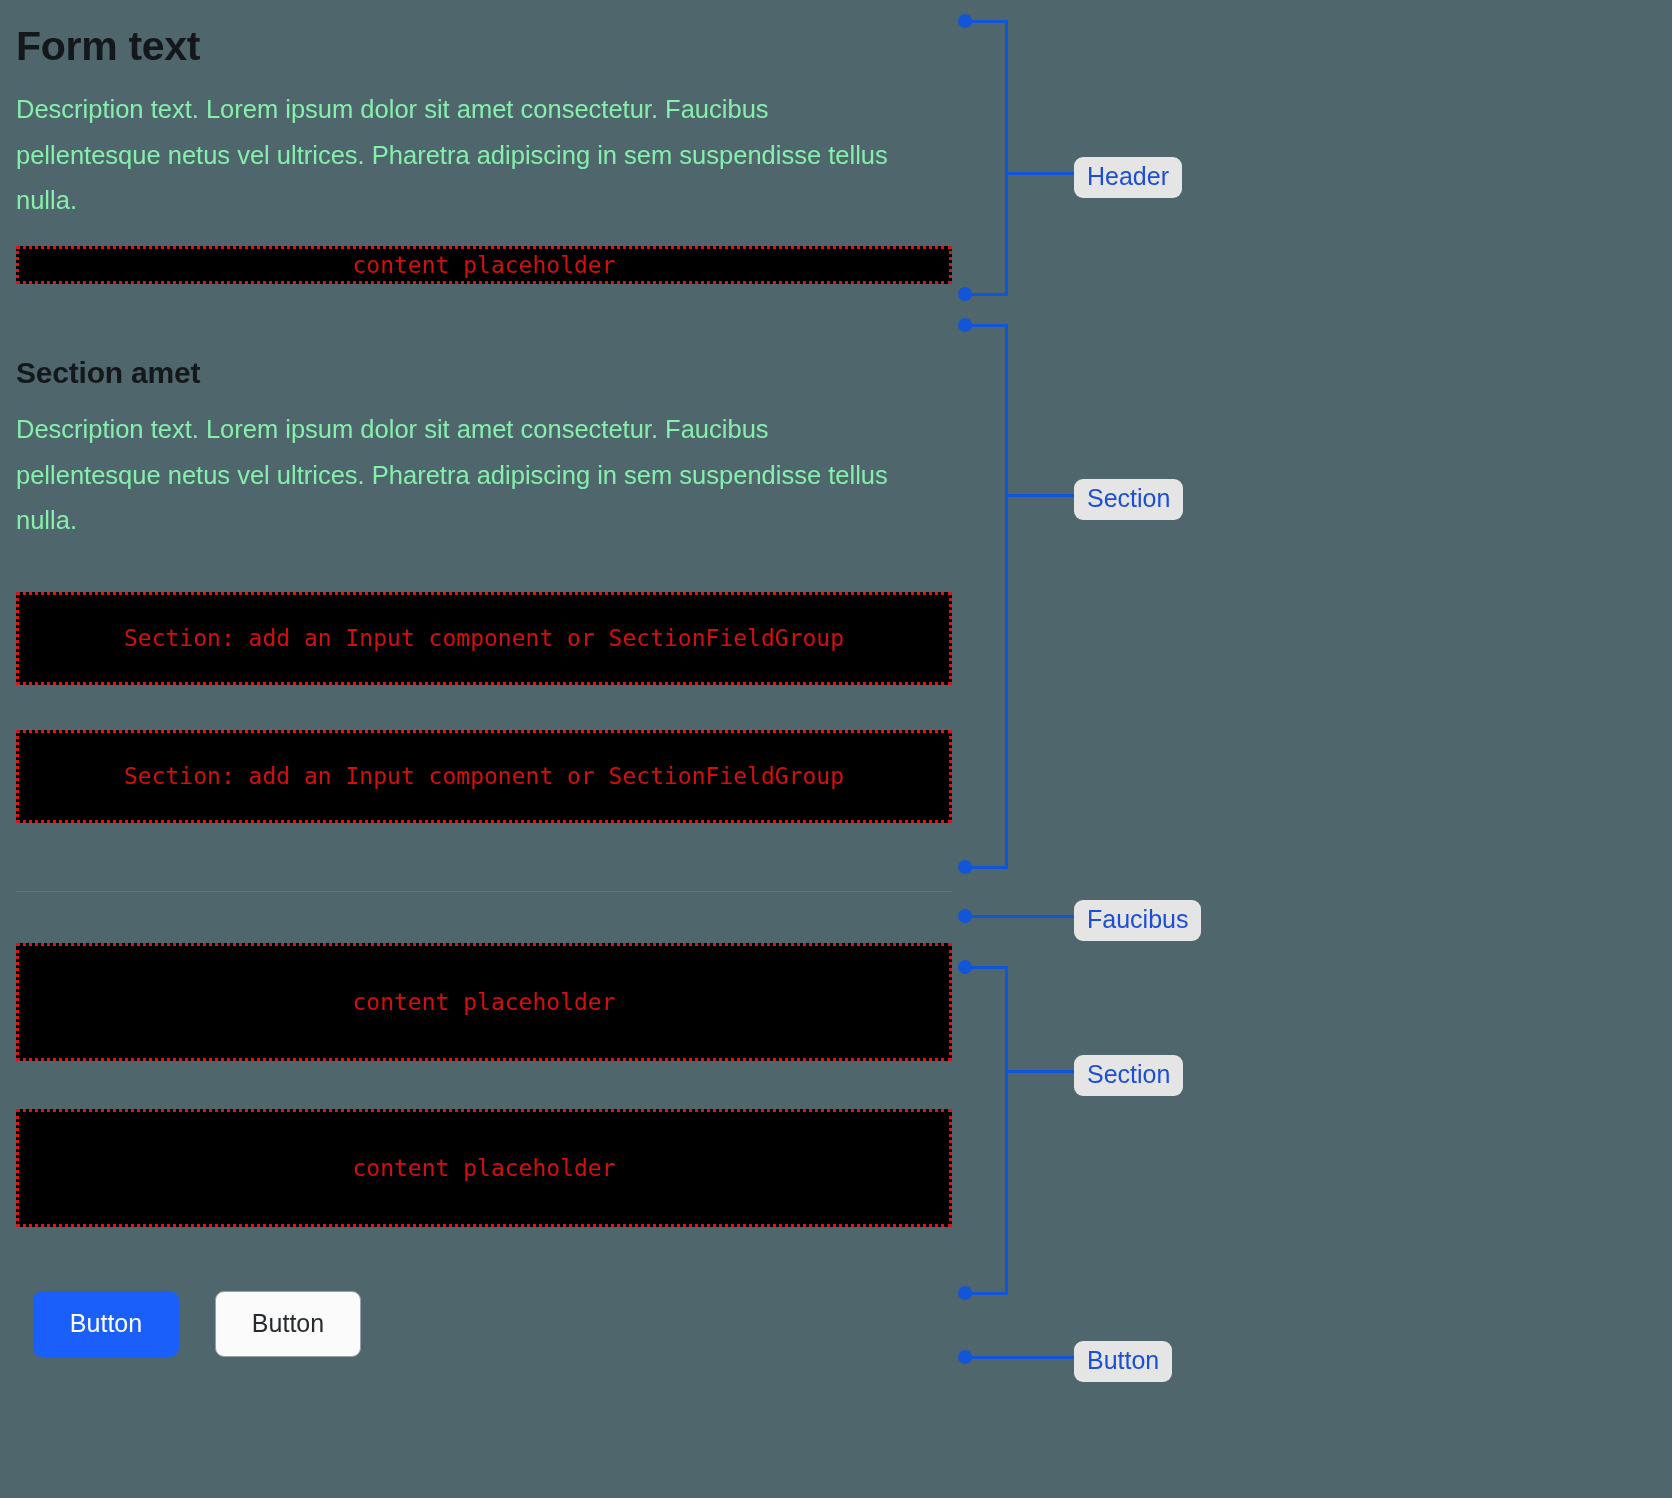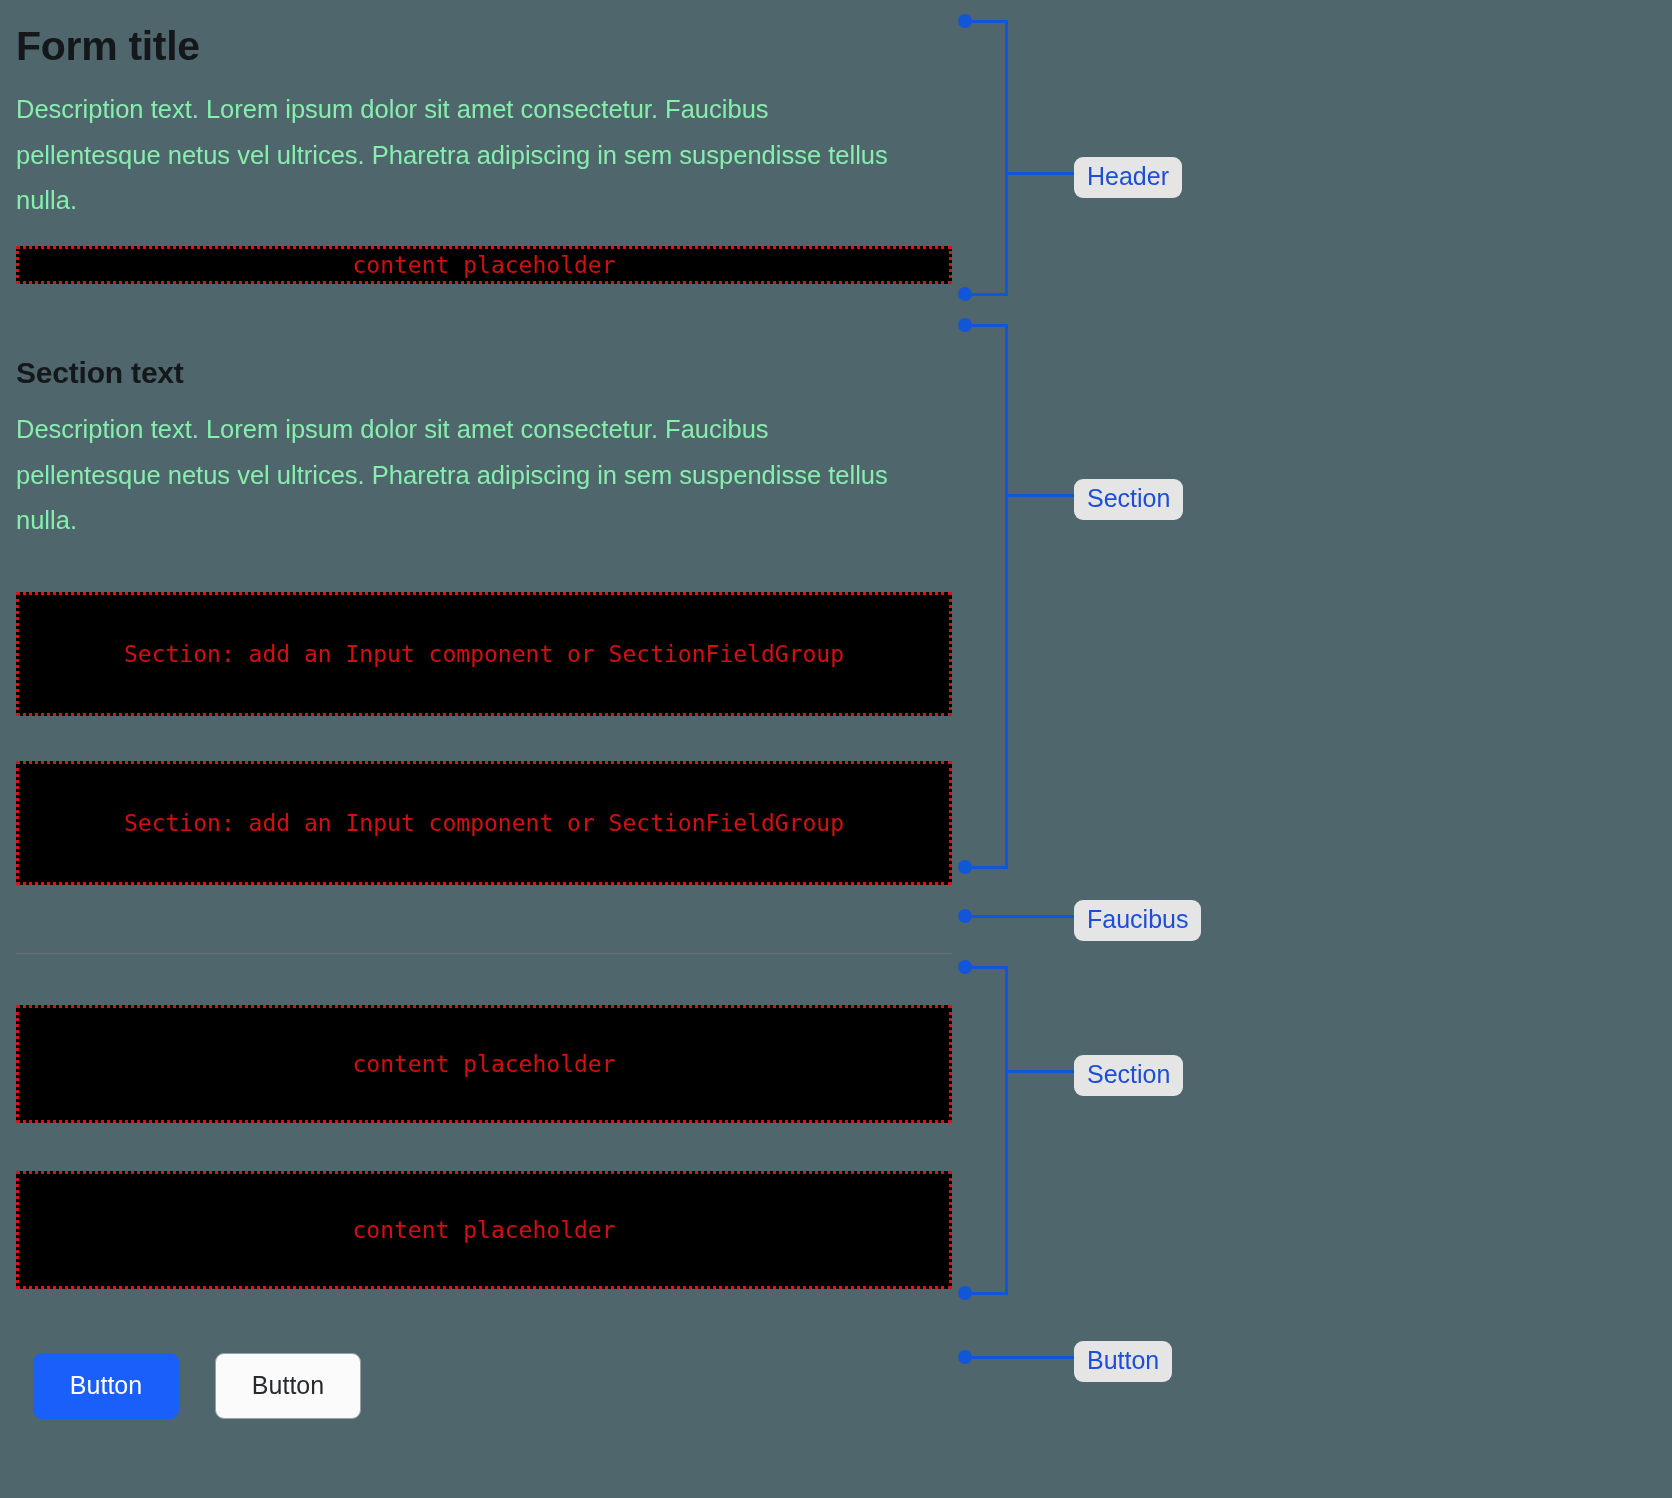--- a/index.html
+++ b/index.html
@@ -56,21 +56,21 @@
     color: #d40f0f;
     font-family: "DejaVu Sans Mono", "Liberation Mono", monospace;
     font-size: 23px;
     display: flex;
     align-items: center;
     justify-content: center;
     text-align: center;
     width: 936px;
   }
   .ph-thin   { height: 38px; }
-  .ph-medium { height: 124px; }
+  .ph-medium { height: 93px; }
   .ph-tall   { height: 118px; }
 
   .separator {
     width: 936px;
     height: 1px;
     background: #7d6f72;
     opacity: .75;
   }
 
   
@@ -141,29 +141,29 @@
     padding: 7px 13px 9px 13px;
     line-height: 1;
     white-space: nowrap;
   }
 </style>
 </head>
 <body>
 
 <div class="form-col">
 
-  <h1 class="form-title">Form title</h1>
+  <h1 class="form-title">Form text</h1>
 
   <p class="desc">Description text. Lorem ipsum dolor sit amet consectetur. Faucibus pellentesque netus vel ultrices. Pharetra adipiscing in sem suspendisse tellus nulla.</p>
 
   <div class="ph ph-thin" style="margin-top:22px;">
     <span>content placeholder</span>
   </div>
 
-  <h2 class="section-title" style="margin-top:72px;">Section text</h2>
+  <h2 class="section-title" style="margin-top:72px;">Section amet</h2>
 
   <p class="desc">Description text. Lorem ipsum dolor sit amet consectetur. Faucibus pellentesque netus vel ultrices. Pharetra adipiscing in sem suspendisse tellus nulla.</p>
 
   <div class="ph ph-medium" style="margin-top:48px;">
     <span>Section: add an Input component or SectionFieldGroup</span>
   </div>
 
   <div class="ph ph-medium" style="margin-top:45px;">
     <span>Section: add an Input component or SectionFieldGroup</span>
   </div>

